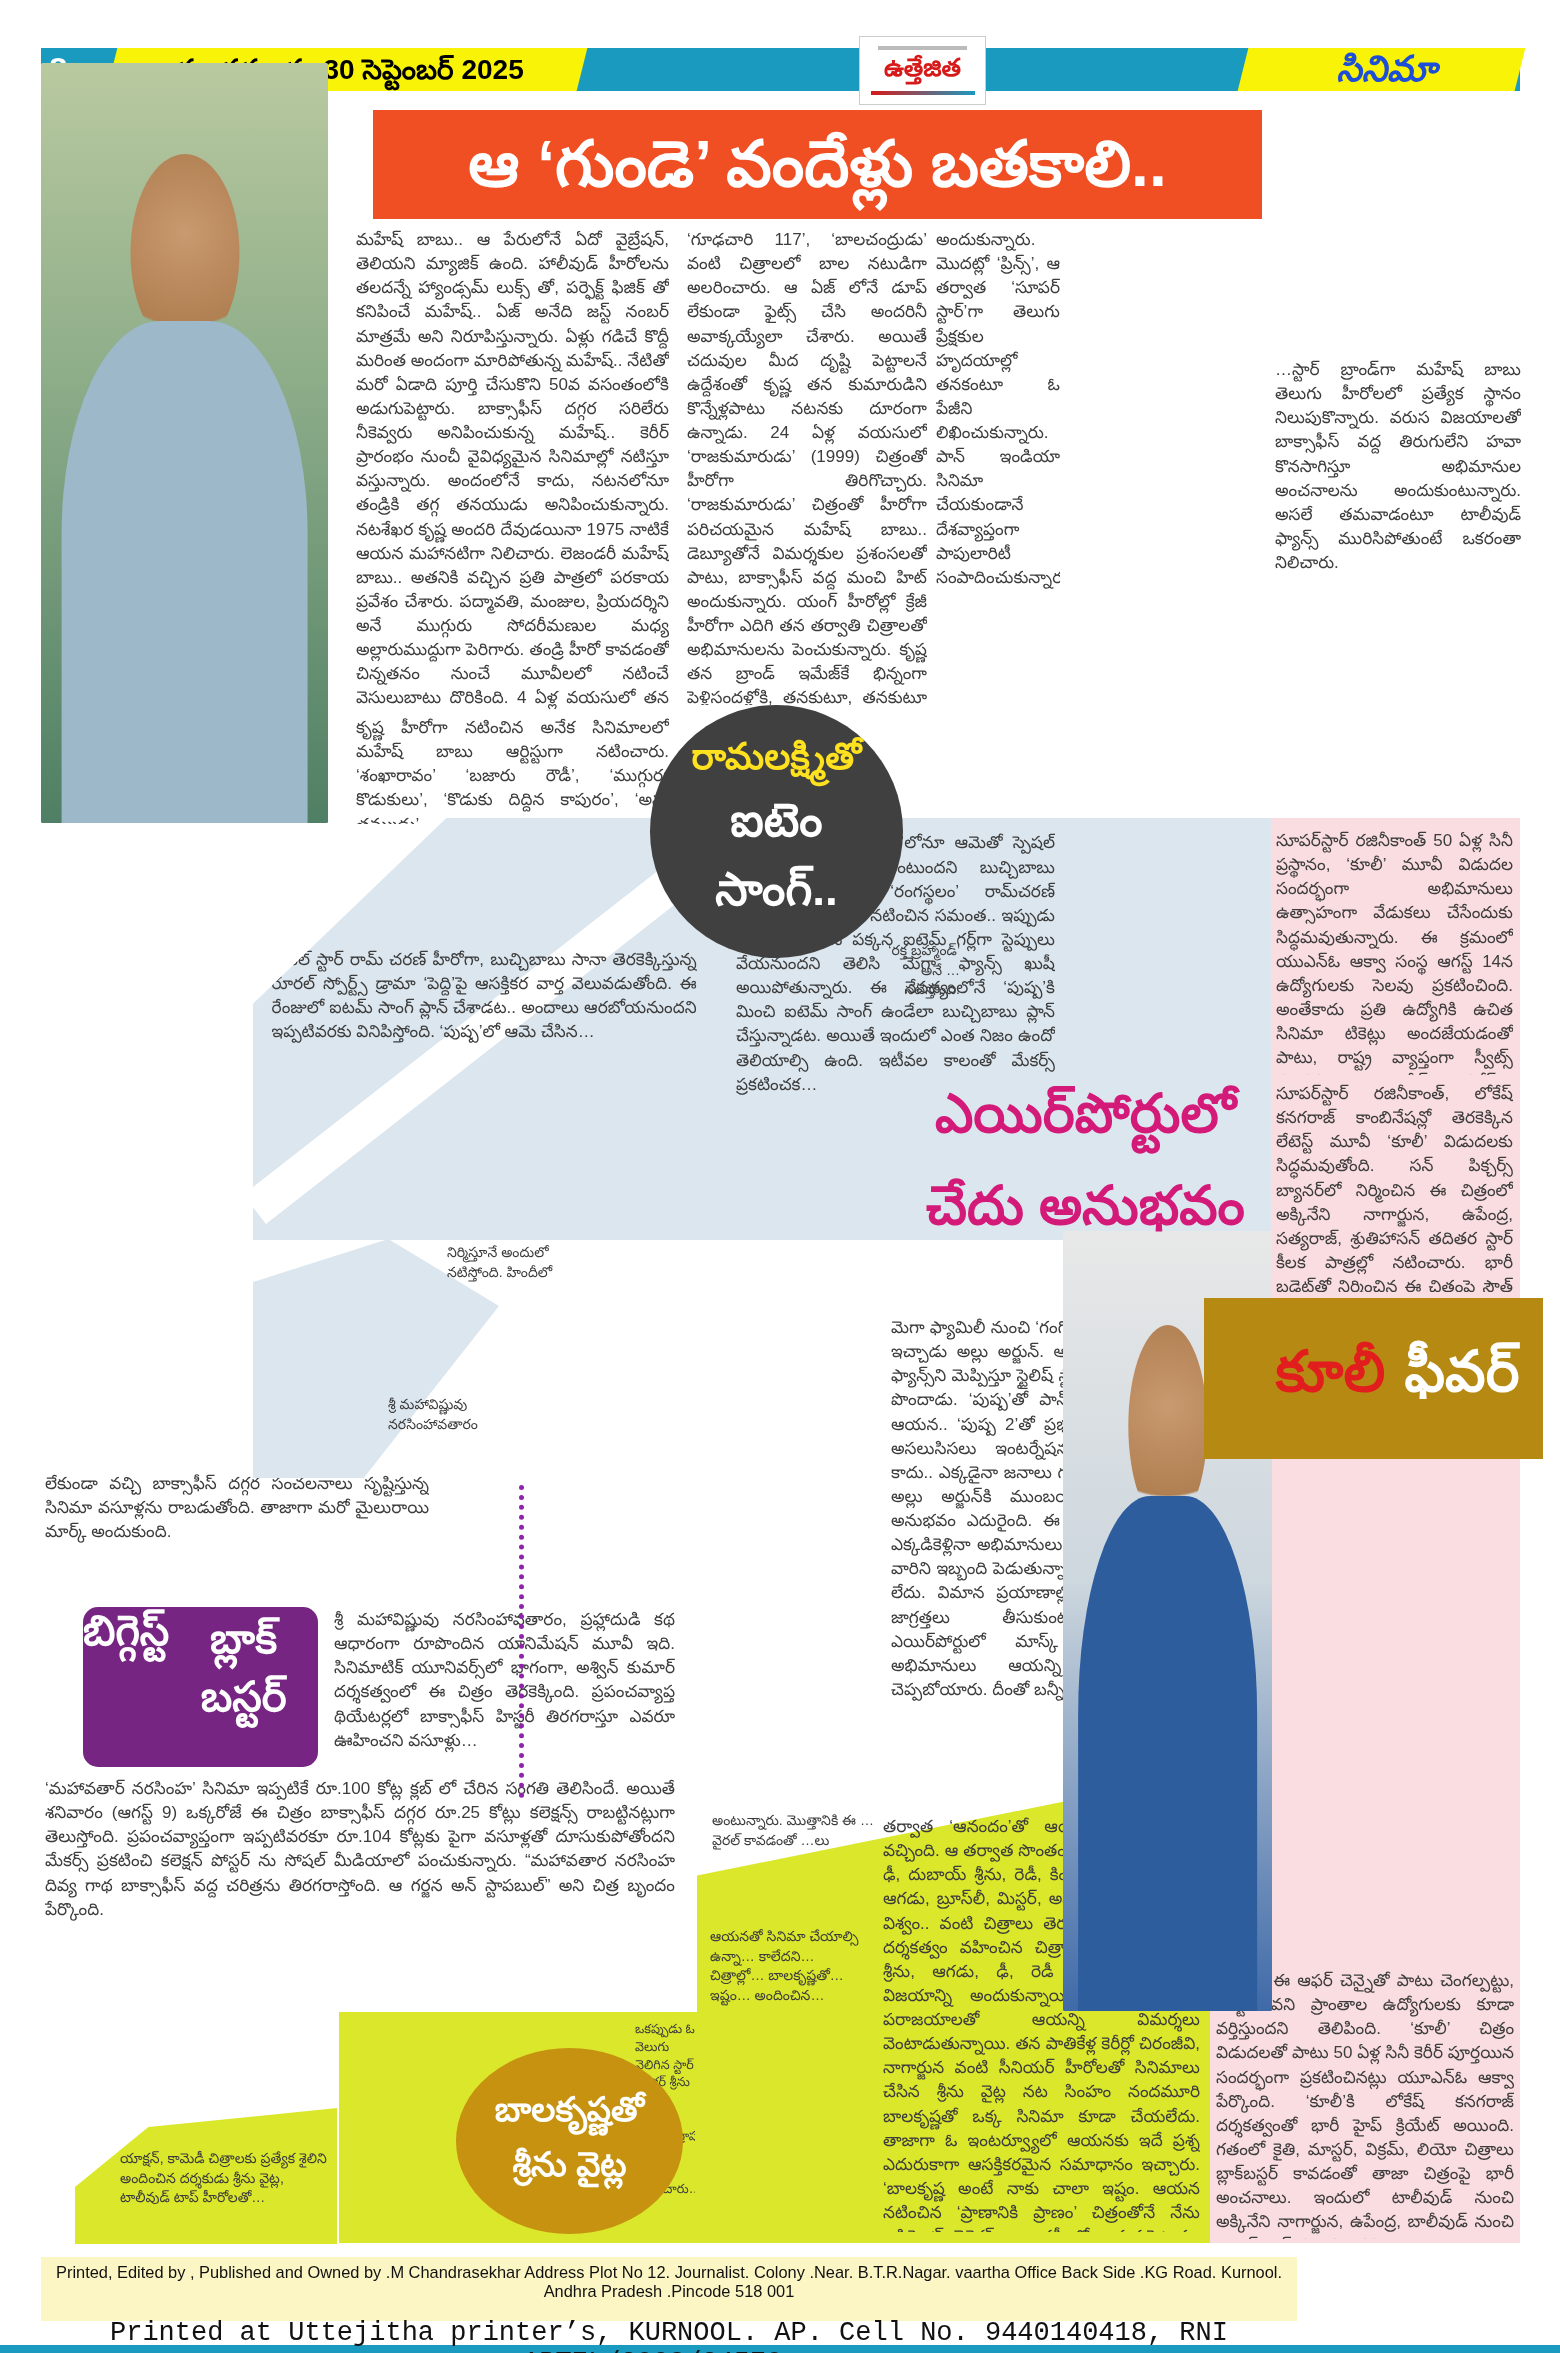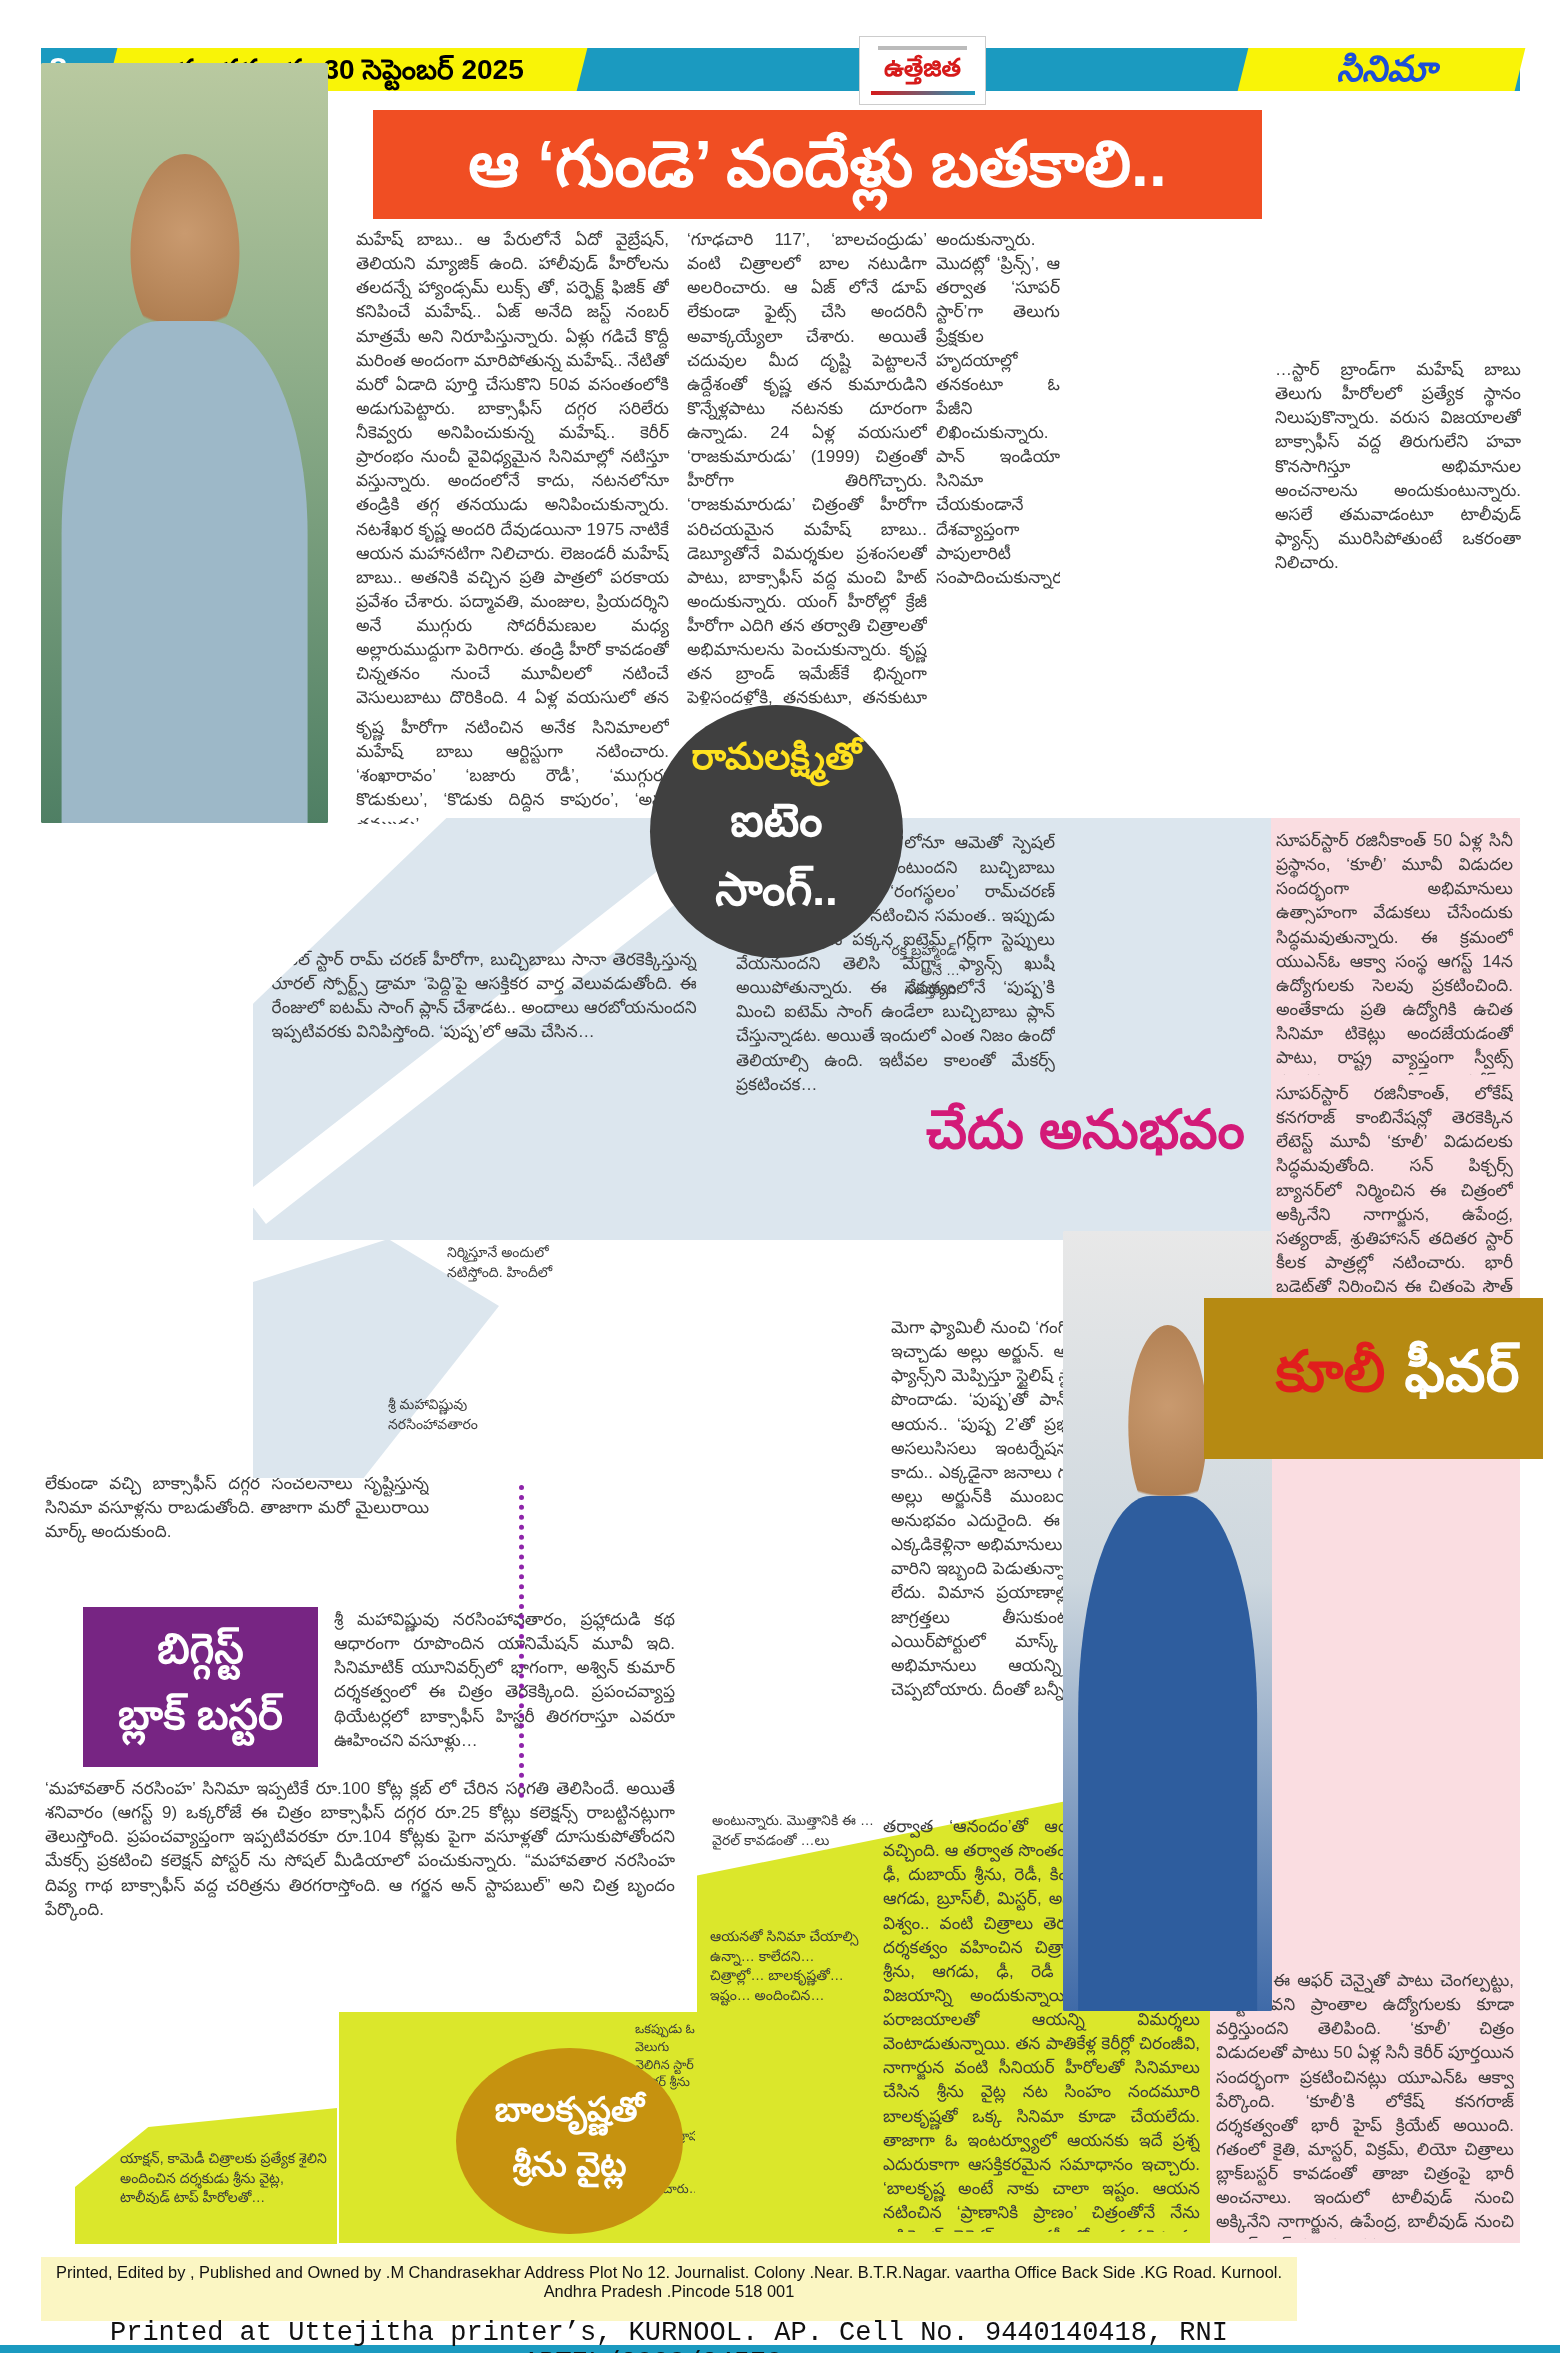--- a/index.html
+++ b/index.html
@@ -70,29 +70,30 @@
   </div>
   <div class="abs small-txt" style="left:871px;top:941px;width:89px;height:104px;text-align:right;z-index:4;">‘రక్త బ్రహ్మాండ్’ అనే …నటిస్తోంది.</div>
 
   <div class="abs clip-panel" style="left:253px;top:1239px;width:246px;height:239px;z-index:1;
               clip-path:polygon(0 18%,55% 0,100% 28%,45% 100%,0 100%);"></div>
   <div class="abs small-txt" style="left:447px;top:1243px;width:138px;height:127px;z-index:2;">నిర్మిస్తూనే అందులో నటిస్తోంది. హిందీలో</div>
   <div class="abs small-txt" style="left:388px;top:1395px;width:127px;height:89px;z-index:2;">శ్రీ మహావిష్ణువు నరసింహావతారం</div>
 
   <div class="abs body-txt" style="left:45px;top:1472px;width:384px;height:130px;">లేకుండా వచ్చి బాక్సాఫీస్ దగ్గర సంచలనాలు సృష్టిస్తున్న సినిమా వసూళ్లను రాబడుతోంది. తాజాగా మరో మైలురాయి మార్క్ అందుకుంది.</div>
   <div class="abs headline" style="left:83px;top:1607px;width:235px;height:160px;background:#772583;z-index:5;
-              display:flex;flex-direction:column;justify-content:center;">
+              display:flex;flex-direction:row;justify-content:center;border-radius:15px;">
      <div style="font-size:42px;">బిగ్గెస్ట్</div>
      <div style="font-size:42px;margin-top:7.5px;">బ్లాక్ బస్టర్</div>
   </div>
   <div class="abs body-txt" style="left:334px;top:1608px;width:341px;height:164px;">శ్రీ మహావిష్ణువు నరసింహావతారం, ప్రహ్లాదుడి కథ ఆధారంగా రూపొందిన యానిమేషన్ మూవీ ఇది. సినిమాటిక్ యూనివర్స్‌లో భాగంగా, అశ్విన్ కుమార్ దర్శకత్వంలో ఈ చిత్రం తెరకెక్కింది. ప్రపంచవ్యాప్త థియేటర్లలో బాక్సాఫీస్ హిస్టరీ తిరగరాస్తూ ఎవరూ ఊహించని వసూళ్లు…</div>
   <div class="abs dotted-v" style="left:519px;top:1485px;height:313px;z-index:2;"></div>
   <div class="abs body-txt" style="left:45px;top:1777px;width:630px;height:231px;">‘మహావతార్ నరసింహ’ సినిమా ఇప్పటికే రూ.100 కోట్ల క్లబ్ లో చేరిన సంగతి తెలిసిందే. అయితే శనివారం (ఆగస్ట్ 9) ఒక్కరోజే ఈ చిత్రం బాక్సాఫీస్ దగ్గర రూ.25 కోట్లు కలెక్షన్స్ రాబట్టినట్లుగా తెలుస్తోంది. ప్రపంచవ్యాప్తంగా ఇప్పటివరకూ రూ.104 కోట్లకు పైగా వసూళ్లతో దూసుకుపోతోందని మేకర్స్ ప్రకటించి కలెక్షన్ పోస్టర్ ను సోషల్ మీడియాలో పంచుకున్నారు. “మహావతార నరసింహ దివ్య గాథ బాక్సాఫీస్ వద్ద చరిత్రను తిరగరాస్తోంది. ఆ గర్జన అన్ స్టాపబుల్” అని చిత్ర బృందం పేర్కొంది.</div>
 
   <div class="abs" style="left:918px;top:1082px;width:335px;height:220px;text-align:center;z-index:4;">
+     <div style="color:#d31a78;font-size:54px;font-weight:bold;">ఎయిర్‌పోర్టులో</div>
      <div style="color:#d31a78;font-size:54px;font-weight:bold;margin-top:16.4px;">చేదు అనుభవం</div>
   </div>
   <div class="abs body-txt" style="left:891px;top:1316px;width:349px;height:455px;">మెగా ఫ్యామిలీ నుంచి ‘గంగోత్రి’ మూవీతో హీరోగా ఎంట్రీ ఇచ్చాడు అల్లు అర్జున్. ఆ తర్వాత ఎన్నో చిత్రాలతో ఫ్యాన్స్‌ని మెప్పిస్తూ స్టైలిష్ స్టార్, ఐకాన్ స్టార్‌గా గుర్తింపు పొందాడు. ‘పుష్ప’తో పాన్ఇండియా స్టార్‌గా ఎదిగిన ఆయన.. ‘పుష్ప 2’తో ప్రభంజనం సృష్టించాడు. బన్నీ అసలుసిసలు ఇంటర్నేషనల్ స్టార్. మనదేశంలోనే కాదు.. ఎక్కడైనా జనాలు గుర్తుపట్టేస్తారు. అంతటి స్టార్ అల్లు అర్జున్‌కి ముంబయి ఎయిర్‌పోర్టులో చేదు అనుభవం ఎదురైంది. ఈ మధ్యకాలంలో సెలబ్రెటీలు ఎక్కడికెళ్లినా అభిమానులు అత్యుత్సాహంగా ప్రవర్తిస్తూ వారిని ఇబ్బంది పెడుతున్నారు. వారికి ప్రైవసీ ఉండటం లేదు. విమాన ప్రయాణాల్లో ఎవరూ గుర్తుపట్టకుండా జాగ్రత్తలు తీసుకుంటున్నారు. ముంబయి ఎయిర్‌పోర్టులో మాస్క్ ధరించారు. అయినా అభిమానులు ఆయన్ని గుర్తుపట్టారు.. ఏదో చెప్పబోయారు. దీంతో బన్నీ కాస్త గుర్తుపట్టకుండా…</div>
 
   <div class="abs" style="left:1267px;top:818px;width:253px;height:1425px;background:#fadde1;z-index:1;"></div>
   <div class="abs" style="left:1200px;top:1297px;width:75px;height:164px;background:#fadde1;z-index:1;"></div>
   <div class="abs" style="left:1206px;top:1960px;width:75px;height:283px;background:#fadde1;z-index:1;"></div>
   <div class="abs body-txt" style="left:1276px;top:829px;width:237px;height:246px;z-index:2;">సూపర్‌స్టార్ రజినీకాంత్ 50 ఏళ్ల సినీ ప్రస్థానం, ‘కూలీ’ మూవీ విడుదల సందర్భంగా అభిమానులు ఉత్సాహంగా వేడుకలు చేసేందుకు సిద్ధమవుతున్నారు. ఈ క్రమంలో యుఎన్ఓ ఆక్వా సంస్థ ఆగస్ట్ 14న ఉద్యోగులకు సెలవు ప్రకటించింది. అంతేకాదు ప్రతి ఉద్యోగికి ఉచిత సినిమా టికెట్లు అందజేయడంతో పాటు, రాష్ట్ర వ్యాప్తంగా స్వీట్స్ పంచనుంది. ఓల్డేజ్ హోమ్స్, అనాథాశ్రమాల్లోనూ స్వీట్స్ పంపిణీ చేయనున్నట్లు తెలిపింది. రజనీకాంత్ 50వ సిల్వర్ జూబ్లీ వేడుకలను గుర్తిస్తూ ఈ నిర్ణయం తీసుకున్నట్లు సంస్థ వెల్లడించింది.</div>
   <div class="abs body-txt" style="left:1276px;top:1082px;width:237px;height:210px;z-index:2;">సూపర్‌స్టార్ రజినీకాంత్, లోకేష్ కనగరాజ్ కాంబినేషన్లో తెరకెక్కిన లేటెస్ట్ మూవీ ‘కూలీ’ విడుదలకు సిద్ధమవుతోంది. సన్ పిక్చర్స్ బ్యానర్‌లో నిర్మించిన ఈ చిత్రంలో అక్కినేని నాగార్జున, ఉపేంద్ర, సత్యరాజ్, శ్రుతిహాసన్ తదితర స్టార్ కీలక పాత్రల్లో నటించారు. భారీ బడ్జెట్‌తో నిర్మించిన ఈ చిత్రంపై సౌత్ లోనే కాదు.. అదేరోజు ‘వార్ 2’ చిత్రం రిలీజ్ కానుండటంతో రిజల్ట్ ఎలా అవుతుందన్నది ఆసక్తిగా మారింది.</div>
   <div class="abs" style="left:1204px;top:1298px;width:291px;height:161px;background:#b68a12;z-index:5;

